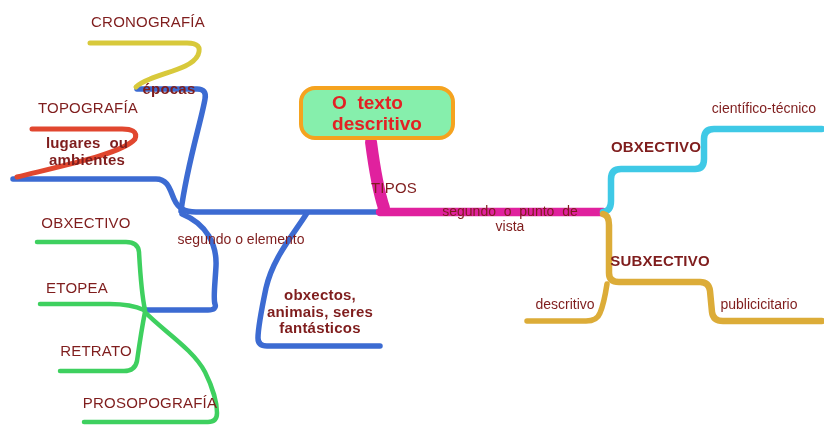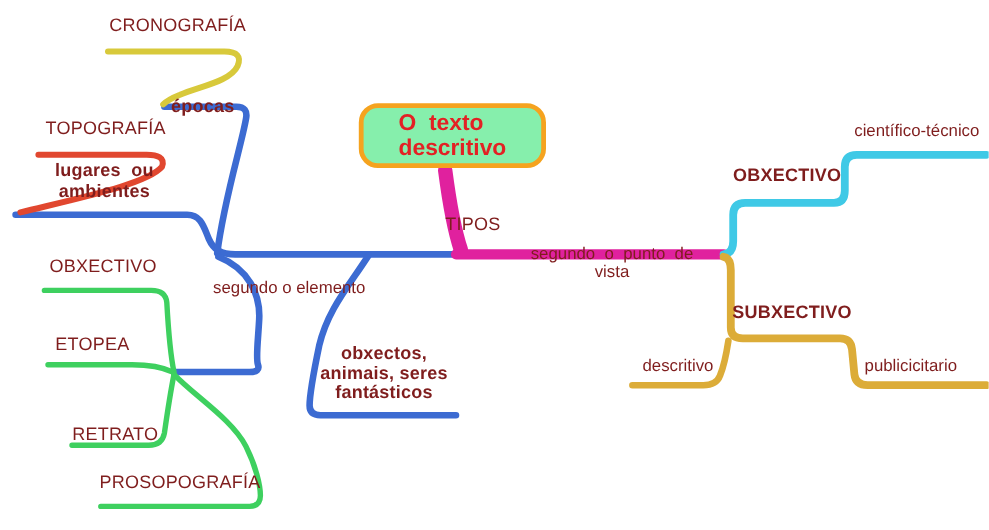--- a/index.html
+++ b/index.html
@@ -60,21 +60,21 @@
   <div class="lbl sm" style="left:430px;top:167px;width:160px;margin-top:37px;">segundo  o  punto  de
 vista</div>
 
   <div class="lbl" style="left:88px;top:14px;width:120px;">CRONOGRAFÍA</div>
   <div class="lbl bold" style="left:119px;top:61px;width:100px;margin-top:20px;">épocas</div>
   <div class="lbl" style="left:28px;top:100px;width:120px;">TOPOGRAFÍA</div>
   <div class="lbl bold" style="left:27px;top:135px;width:120px;">lugares  ou
 ambientes</div>
   <div class="lbl" style="left:26px;top:215px;width:120px;">OBXECTIVO</div>
   <div class="lbl" style="left:17px;top:280px;width:120px;">ETOPEA</div>
-  <div class="lbl" style="left:36px;top:355px;width:120px;">RETRATO</div>
+  <div class="lbl" style="left:36px;top:343px;width:120px;">RETRATO</div>
   <div class="lbl" style="left:80px;top:395px;width:140px;">PROSOPOGRAFÍA</div>
   <div class="lbl bold" style="left:255px;top:287px;width:130px;">obxectos,
 animais, seres
 fantásticos</div>
 
   <div class="lbl bold" style="left:606px;top:139px;width:100px;">OBXECTIVO</div>
   <div class="lbl sm" style="left:699px;top:101px;width:130px;">científico-técnico</div>
   <div class="lbl bold" style="left:608px;top:253px;width:104px;">SUBXECTIVO</div>
   <div class="lbl sm" style="left:525px;top:297px;width:80px;">descritivo</div>
   <div class="lbl sm" style="left:709px;top:297px;width:100px;">publicicitario</div>

